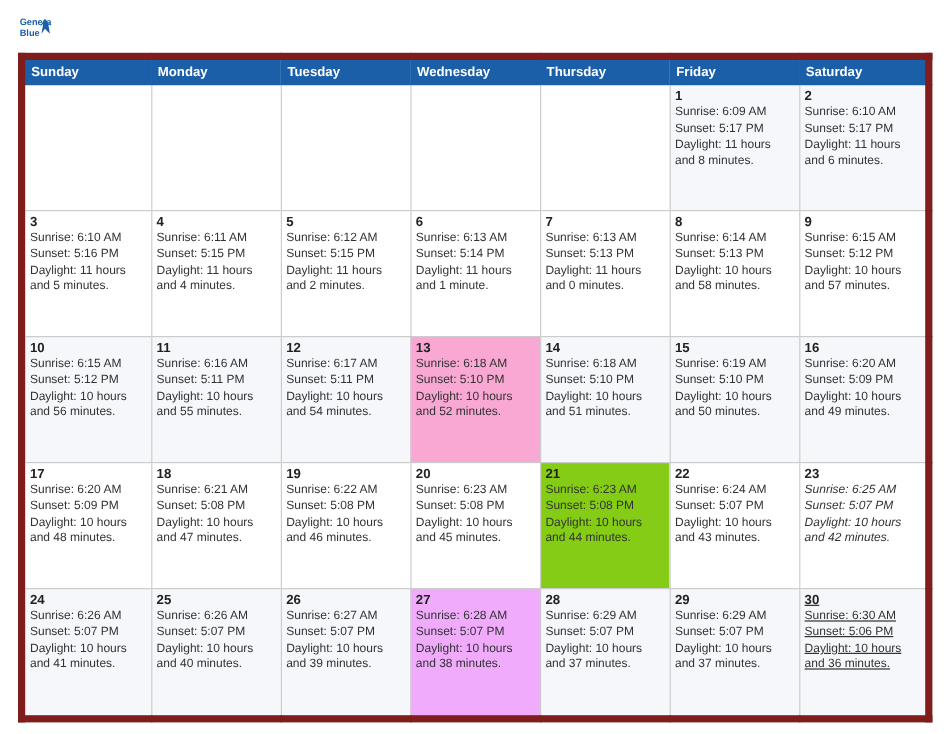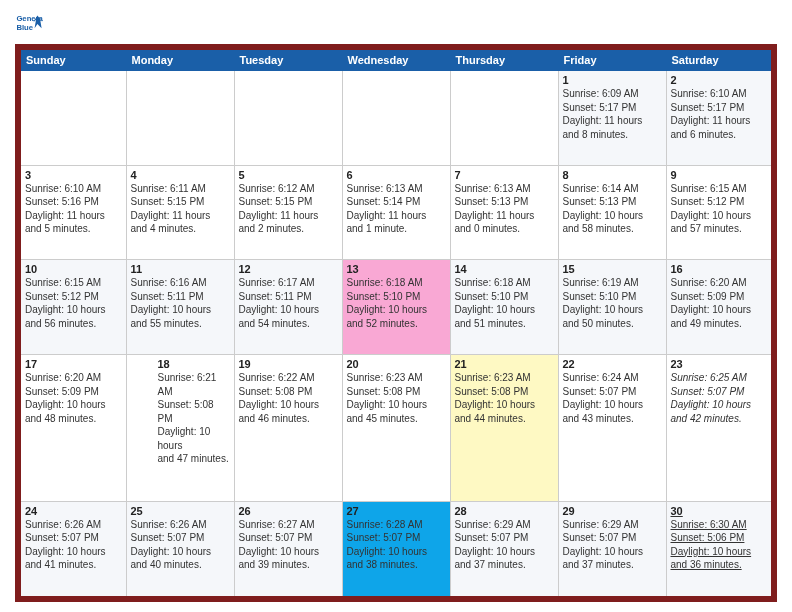--- a/index.html
+++ b/index.html
@@ -245,42 +245,42 @@
           </td>
         </tr>
         <tr>
           <td style="background: rgb(255, 255, 255);">
             <span class="day-num">17</span>
             <div class="day-info" style="white-space: pre-line;">Sunrise: 6:20 AM
 Sunset: 5:09 PM
 Daylight: 10 hours
 and 48 minutes.</div>
           </td>
-          <td style="background: rgb(255, 255, 255); padding-left: 31px;">
+          <td style="background: rgb(255, 255, 255);">
             <span class="day-num">18</span>
             <div class="day-info" style="white-space: pre-line;">Sunrise: 6:21 AM
 Sunset: 5:08 PM
 Daylight: 10 hours
 and 47 minutes.</div>
           </td>
           <td style="background: rgb(255, 255, 255);">
             <span class="day-num">19</span>
             <div class="day-info" style="white-space: pre-line;">Sunrise: 6:22 AM
 Sunset: 5:08 PM
 Daylight: 10 hours
 and 46 minutes.</div>
           </td>
           <td style="background: rgb(255, 255, 255);">
             <span class="day-num">20</span>
             <div class="day-info" style="white-space: pre-line;">Sunrise: 6:23 AM
 Sunset: 5:08 PM
 Daylight: 10 hours
 and 45 minutes.</div>
           </td>
-          <td style="background: #fef9c3;">
+          <td style="background: #84cc16;">
             <span class="day-num">21</span>
             <div class="day-info" style="white-space: pre-line;">Sunrise: 6:23 AM
 Sunset: 5:08 PM
 Daylight: 10 hours
 and 44 minutes.</div>
           </td>
           <td style="background: rgb(255, 255, 255);">
             <span class="day-num">22</span>
             <div class="day-info" style="white-space: pre-line;">Sunrise: 6:24 AM
 Sunset: 5:07 PM
@@ -310,21 +310,21 @@
 Daylight: 10 hours
 and 40 minutes.</div>
           </td>
           <td style="background: rgb(245, 247, 250);">
             <span class="day-num">26</span>
             <div class="day-info" style="white-space: pre-line;">Sunrise: 6:27 AM
 Sunset: 5:07 PM
 Daylight: 10 hours
 and 39 minutes.</div>
           </td>
-          <td style="background: #0ea5e9; margin-top: 42px;">
+          <td style="background: #f0abfc; margin-top: 42px;">
             <span class="day-num">27</span>
             <div class="day-info" style="white-space: pre-line;">Sunrise: 6:28 AM
 Sunset: 5:07 PM
 Daylight: 10 hours
 and 38 minutes.</div>
           </td>
           <td style="background: rgb(245, 247, 250);">
             <span class="day-num">28</span>
             <div class="day-info" style="white-space: pre-line;">Sunrise: 6:29 AM
 Sunset: 5:07 PM

